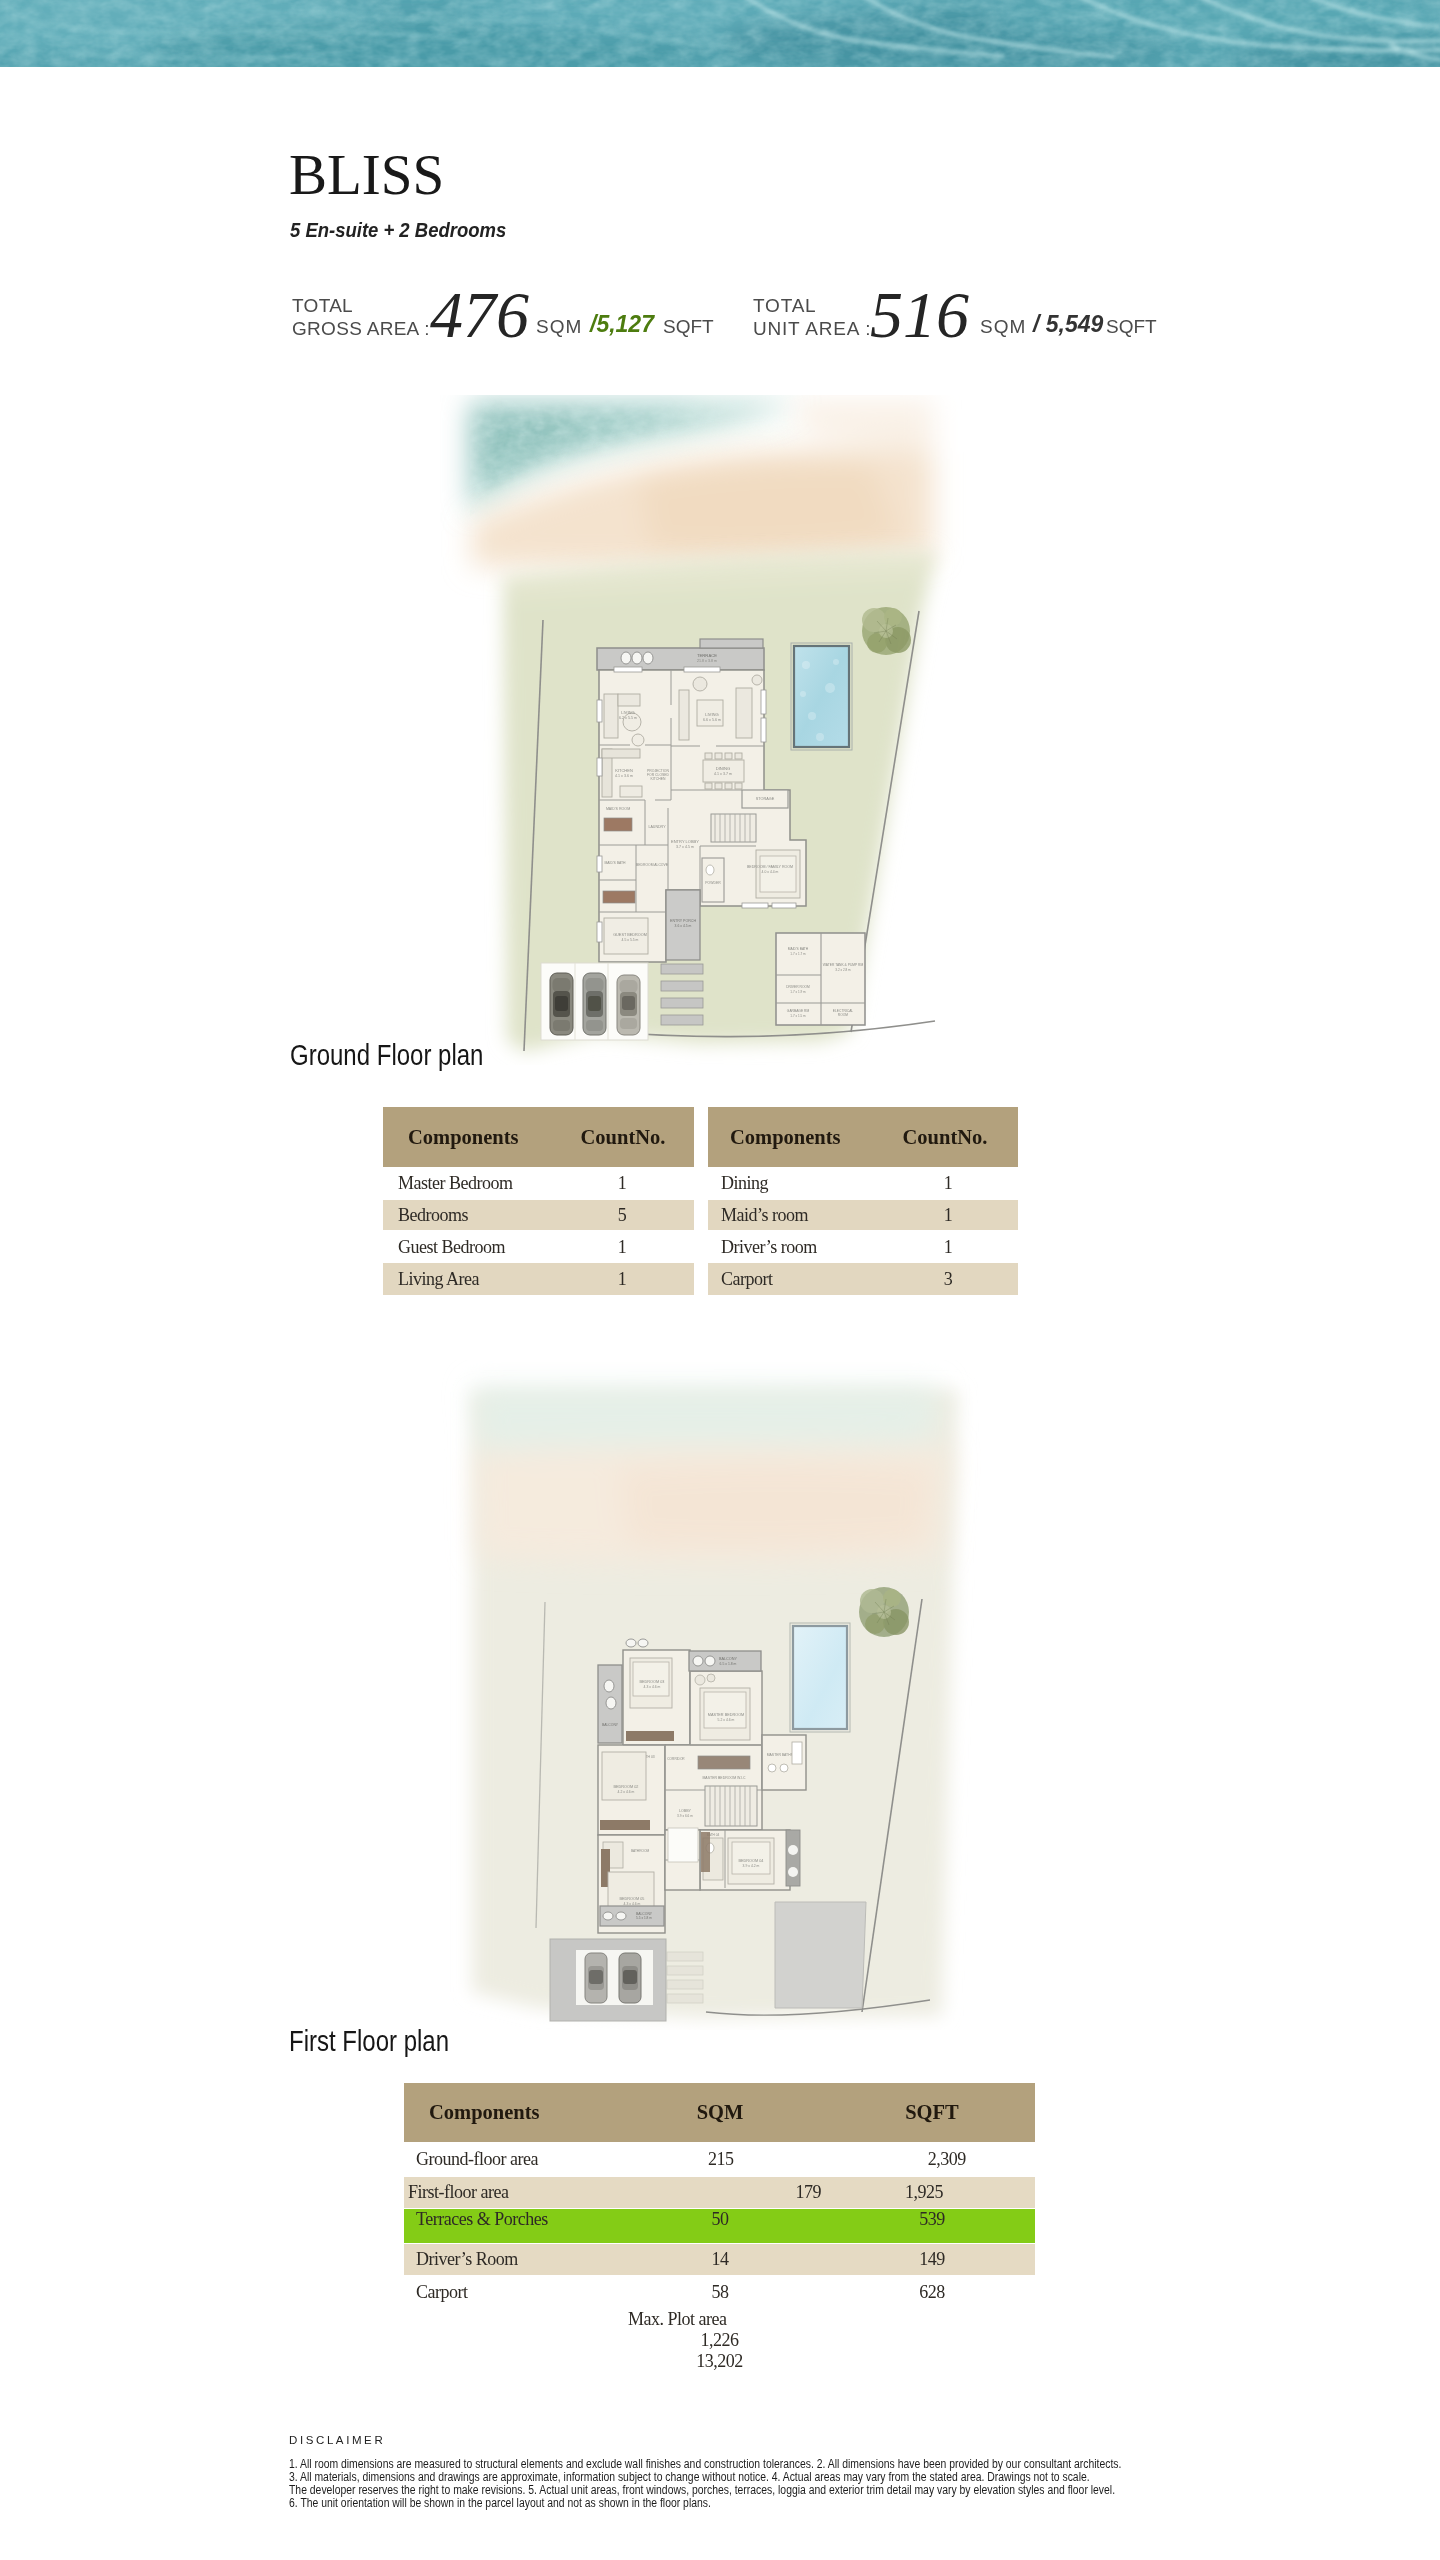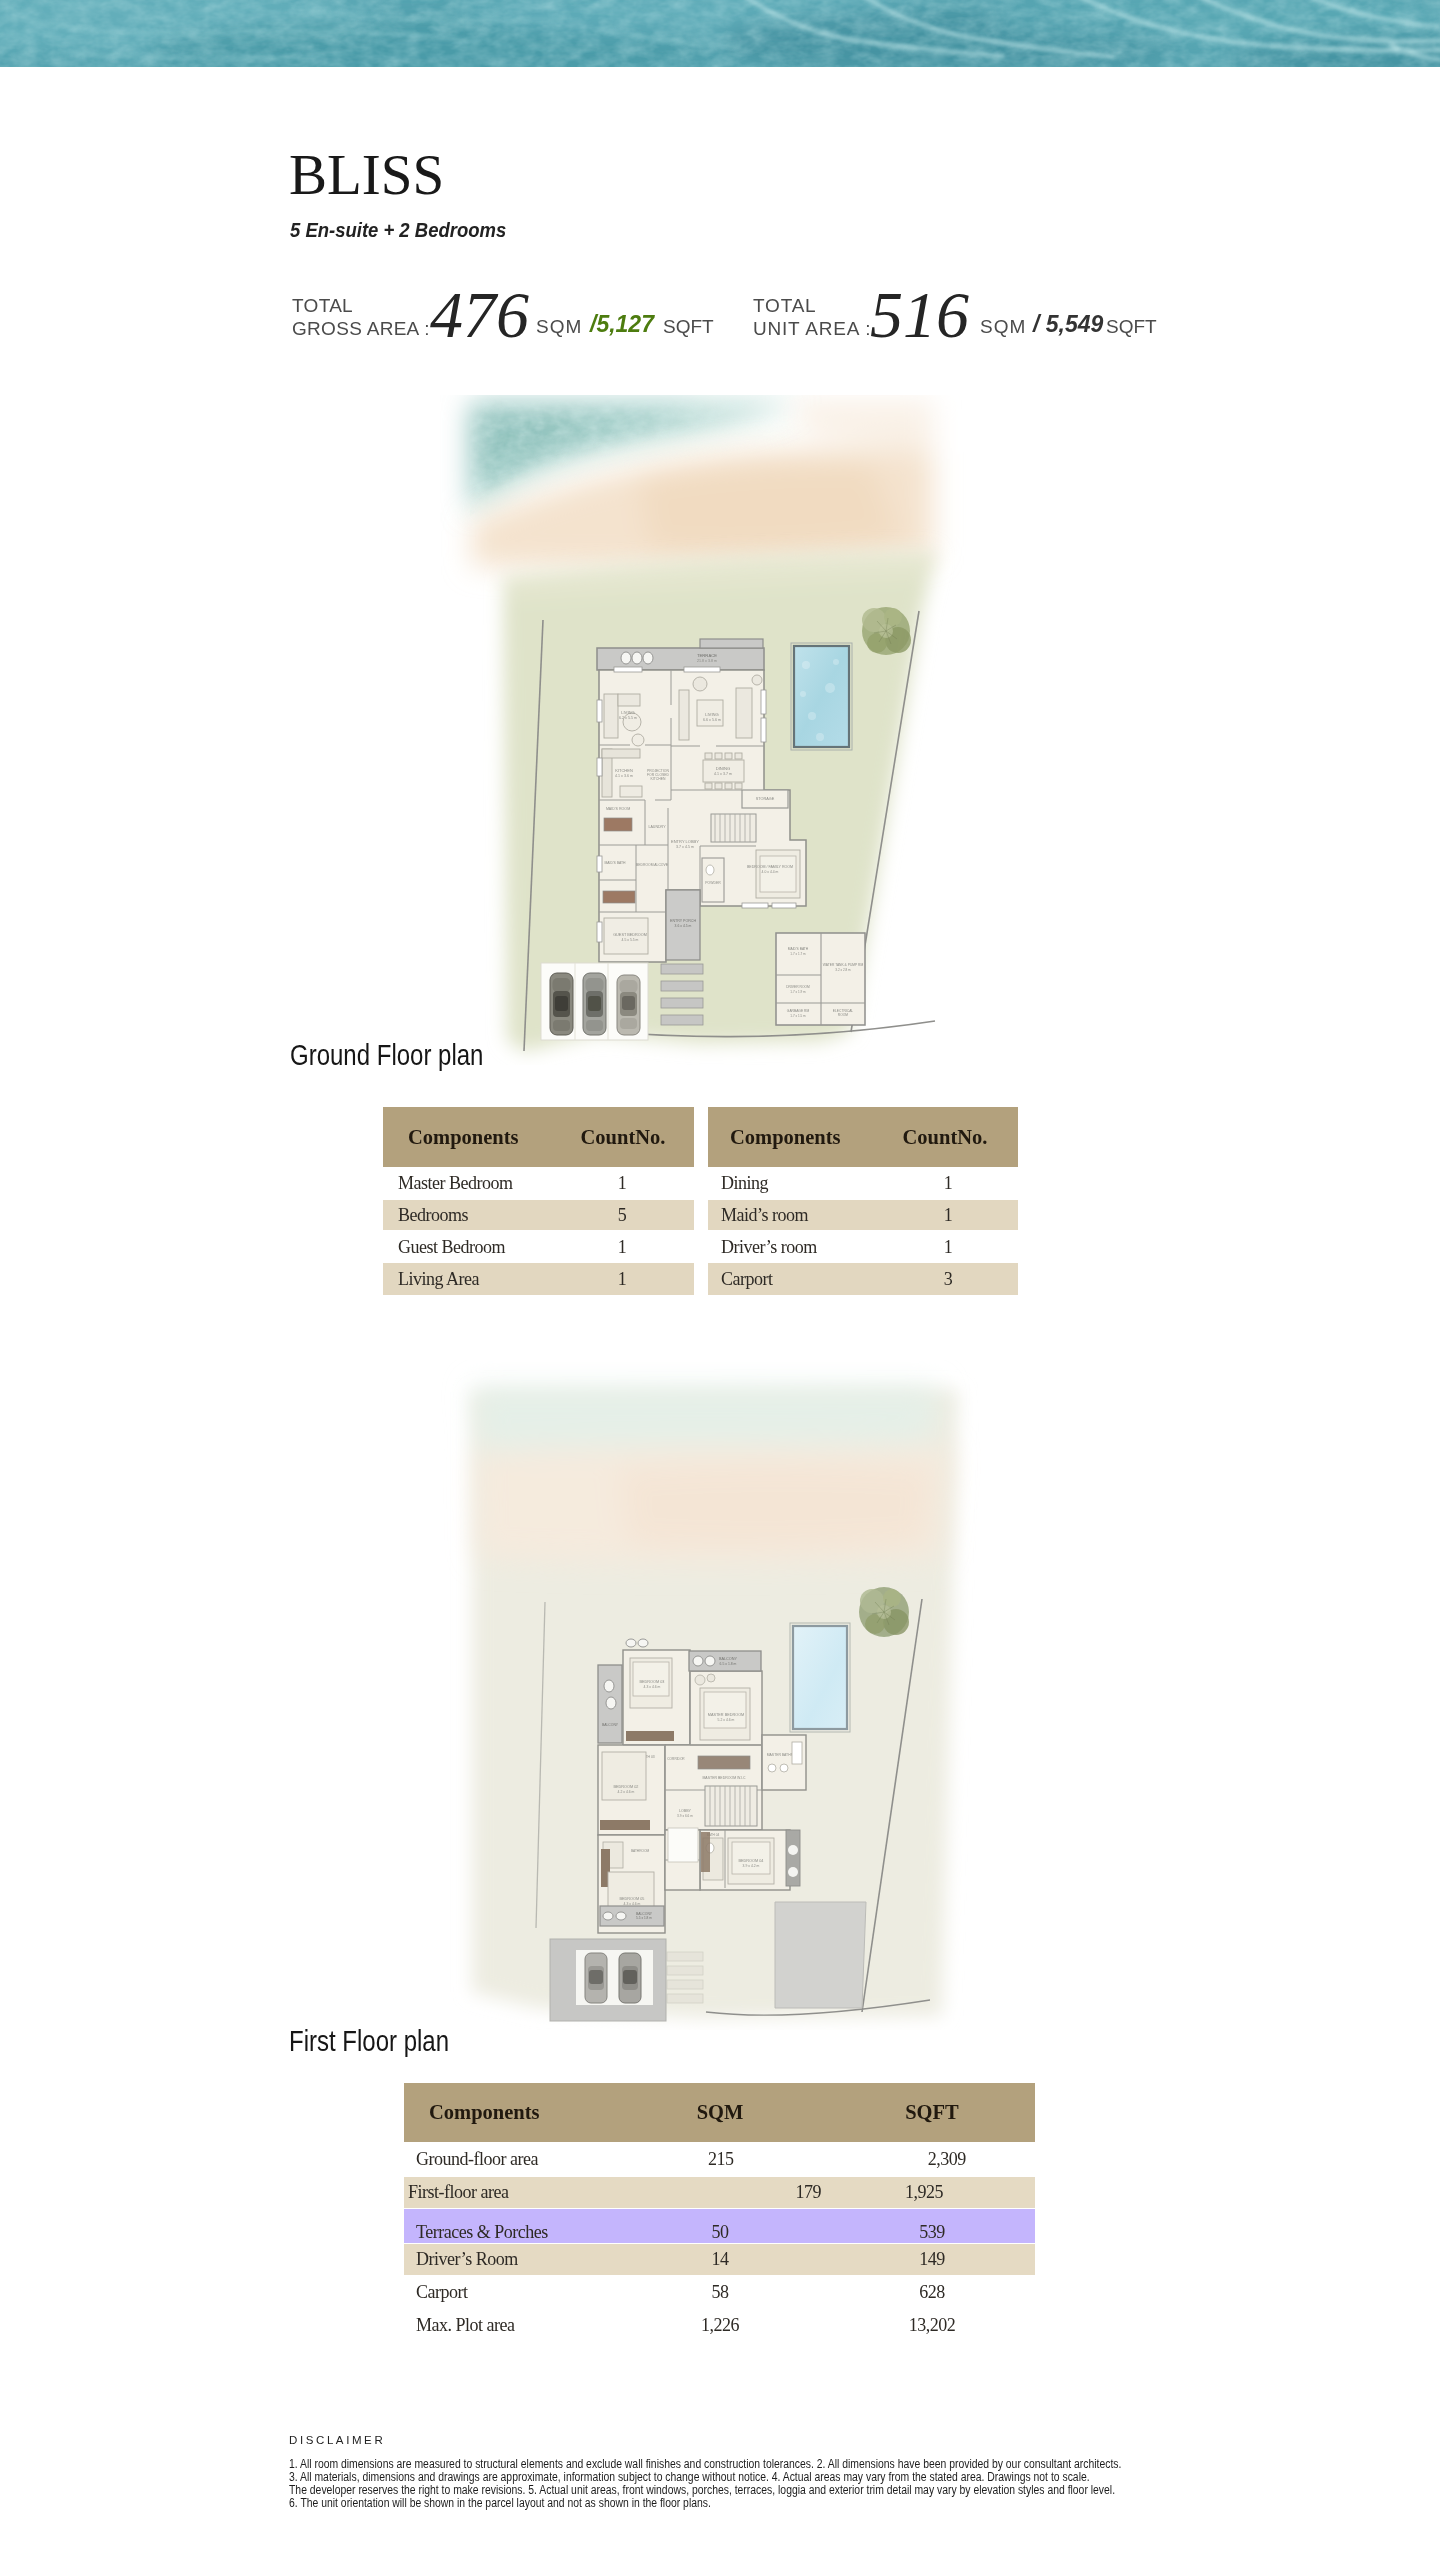--- a/index.html
+++ b/index.html
@@ -604,40 +604,40 @@
       <span style="width:218px;text-align:center;">215</span>
       <span style="width:206px;text-align:center;">2,309</span>
   </div>
 
   <div style="height:33px;background:#e5dac3;color:#2e2a25;font-size:18px;letter-spacing:-0.5px;display:flex;align-items:center;border-top:1px solid #fff;border-bottom:1px solid #fff;box-sizing:border-box;">
     <span style="padding-left:4px;width:195px;">First-floor area</span>
       <span style="width:218px;text-align:right;">179</span>
       <span style="width:206px;text-align:center;">1,925</span>
   </div>
 
-  <div style="height:34px;background:#c4b5fd;color:#2e2a25;font-size:18px;letter-spacing:-0.5px;display:flex;align-items:flex-end;font-family:Liberation Serif, serif;">
+  <div style="height:34px;background:#84cc16;color:#2e2a25;font-size:18px;letter-spacing:-0.5px;display:flex;align-items:flex-start;font-family:Liberation Serif, serif;">
     <span style="padding-left:12px;width:195px;">Terraces &amp; Porches</span>
       <span style="width:218px;text-align:center;">50</span>
       <span style="width:206px;text-align:center;">539</span>
   </div>
 
   <div style="height:33px;background:#e5dac3;color:#2e2a25;font-size:18px;letter-spacing:-0.5px;display:flex;align-items:center;border-top:1px solid #fff;border-bottom:1px solid #fff;box-sizing:border-box;">
     <span style="padding-left:12px;width:195px;">Driver’s Room</span>
       <span style="width:218px;text-align:center;">14</span>
       <span style="width:206px;text-align:center;">149</span>
   </div>
 
   <div style="height:33px;background:#fff;color:#2e2a25;font-size:18px;letter-spacing:-0.5px;display:flex;align-items:center;">
     <span style="padding-left:12px;width:195px;">Carport</span>
       <span style="width:218px;text-align:center;">58</span>
       <span style="width:206px;text-align:center;">628</span>
   </div>
 
 
-  <div style="height:33px;background:#fff;color:#2e2a25;font-size:18px;letter-spacing:-0.5px;display:flex;align-items:center;">
+  <div style="height:33px;background:#fff;color:#2e2a25;font-size:18px;letter-spacing:-0.5px;display:flex;align-items:center;flex-direction:column;">
     <span style="padding-left:12px;width:195px;">Max. Plot area</span>
       <span style="width:218px;text-align:center;">1,226</span>
       <span style="width:206px;text-align:center;">13,202</span>
   </div>
 </div>
 
 <div class="abs" style="left:289px;top:2434px;font-size:11.5px;letter-spacing:2.6px;color:#222;">DISCLAIMER</div>
 
 <div class="abs" style="left:289px;top:2458px;font-size:12.5px;line-height:13.1px;color:#1d1d1d;transform:scale(0.832,1);transform-origin:0 0;white-space:nowrap;">
 1. All room dimensions are measured to structural elements and exclude wall finishes and construction tolerances. 2. All dimensions have been provided by our consultant architects.<br>

